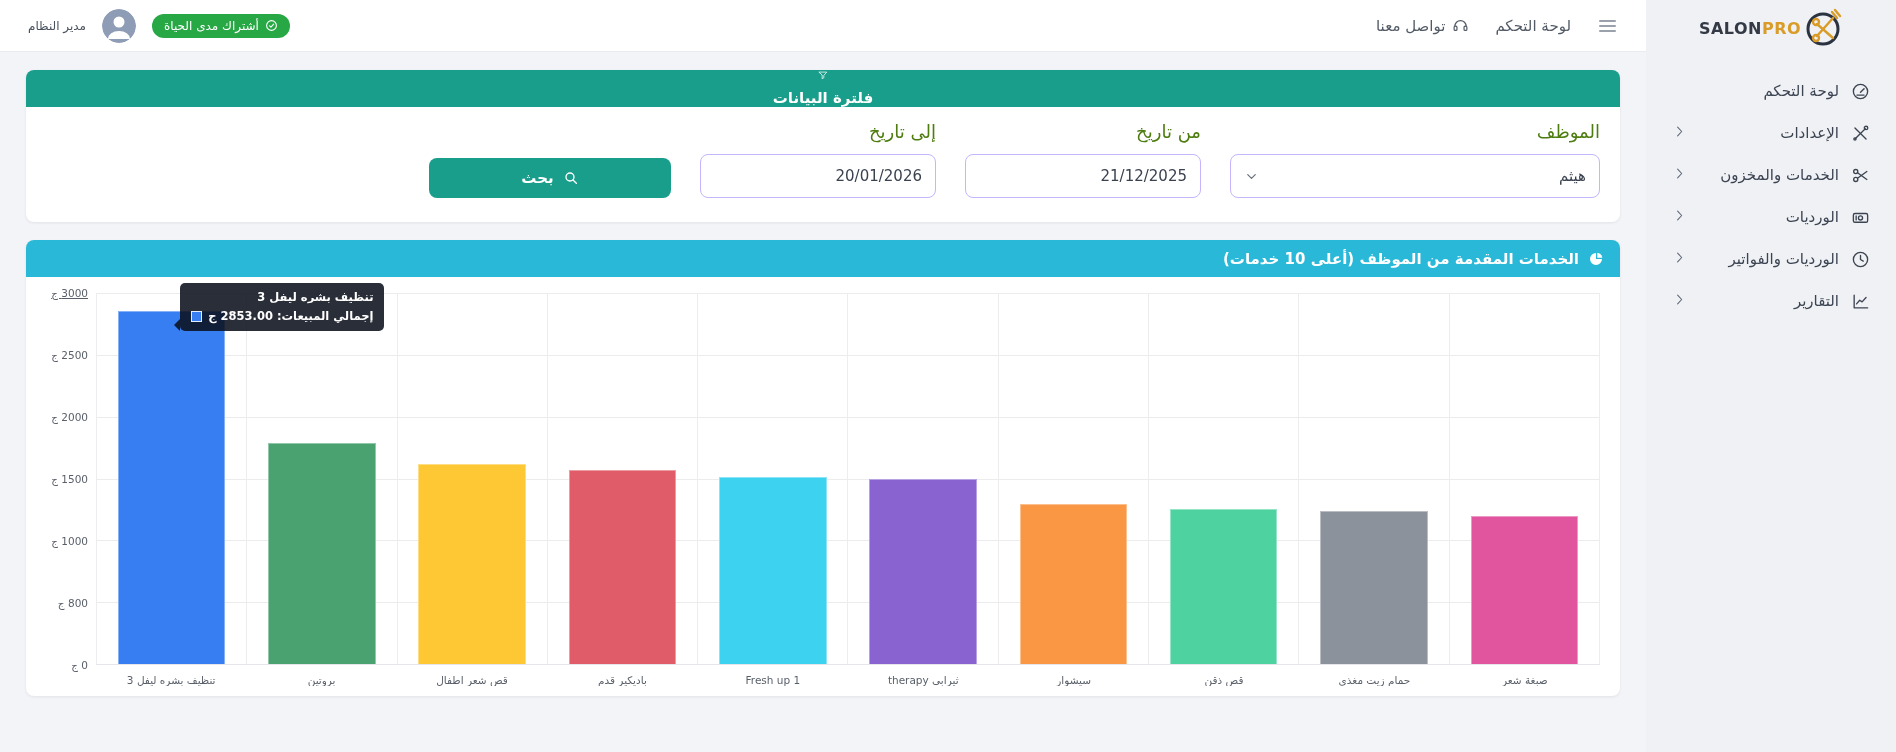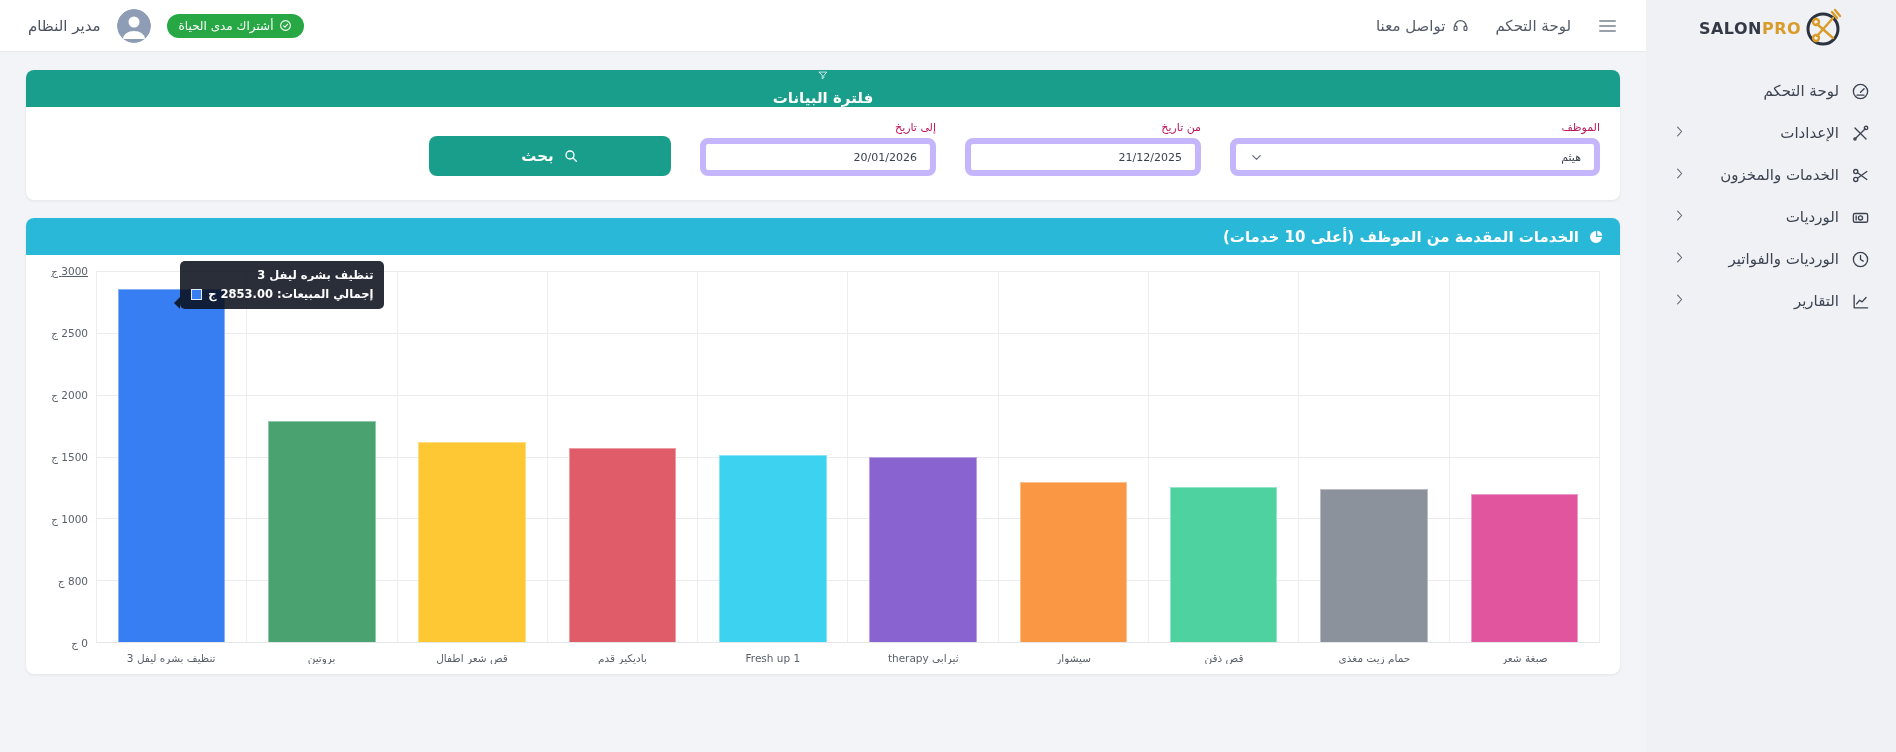--- a/index.html
+++ b/index.html
@@ -20,32 +20,32 @@
   .topbar{height:52px;background:#fff;border-bottom:1px solid #e9ebef;display:flex;align-items:center;justify-content:space-between;padding:0 28px;}
   .nav-group{display:flex;align-items:center;gap:26px;}
   .burger{display:flex;flex-direction:column;gap:3px;cursor:pointer;padding:4px 2px;}
   .burger span{display:block;width:17px;height:2px;background:#9aa1ab;border-radius:2px;}
   .nav-link{font-size:15px;color:#525a66;display:flex;align-items:center;gap:7px;cursor:pointer;}
   .nav-link svg{width:17px;height:17px;stroke:#525a66;fill:none;stroke-width:1.7;stroke-linecap:round;stroke-linejoin:round;}
   .user-group{display:flex;align-items:center;gap:16px;}
   .badge{background:#28a745;color:#fff;font-size:12px;font-weight:normal;padding:5px 12px;border-radius:14px;display:flex;align-items:center;gap:6px;}
   .badge svg{width:13px;height:13px;stroke:#fff;fill:none;stroke-width:2;stroke-linecap:round;stroke-linejoin:round;}
   .avatar{width:34px;height:34px;border-radius:50%;overflow:hidden;flex:none;}
-  .user-name{font-size:15px;color:#4a5260;}
+  .user-name{font-size:12px;color:#4a5260;}
   
   .content{flex:1;padding:18px 26px 12px;overflow:hidden;}
   .card{background:#fff;border-radius:8px;box-shadow:0 1px 3px rgba(25,30,40,.08);}
   .card-header{height:37px;display:flex;align-items:center;gap:9px;padding:0 16px;border-radius:8px 8px 0 0;color:#fff;font-size:15px;font-weight:bold;}
   .card-header svg{width:16px;height:16px;stroke:#fff;fill:none;stroke-width:1.8;stroke-linecap:round;stroke-linejoin:round;}
   .filter-card{margin-bottom:18px;}
   .filter-header{background:#1a9e8c;flex-direction:column;}
   .filter-body{display:flex;gap:29px;padding:14px 20px 24px;align-items:flex-end;}
   .field{display:flex;flex-direction:column;}
-  .field label{font-size:11px;color:#be185d;margin-bottom:4px;}
-  .field .select,.field input{height:38px;border:6px solid #c4b5fd;border-radius:8px;background:#fff;font-size:11px;color:#3a4250;padding:0 13px;}
+  .field label{font-size:18px;color:#4d7c0f;margin-bottom:12px;}
+  .field .select,.field input{height:44px;border:1px solid #c4b5fd;border-radius:8px;background:#fff;font-size:15px;color:#3a4250;padding:0 13px;}
   .field input{width:236px;direction:ltr;text-align:right;}
   .select{width:370px;display:flex;align-items:center;justify-content:space-between;cursor:pointer;}
   .select svg{width:15px;height:15px;stroke:#6a727e;fill:none;stroke-width:2;stroke-linecap:round;stroke-linejoin:round;}
   .search-btn{width:242px;height:40px;border:none;border-radius:8px;background:#1a9e8c;color:#fff;font-size:15px;font-weight:bold;display:flex;align-items:center;justify-content:center;gap:9px;cursor:pointer;}
   .search-btn svg{width:16px;height:16px;stroke:#fff;fill:none;stroke-width:2;stroke-linecap:round;stroke-linejoin:round;}
   
   .chart-header{background:#29b8d8;}
   .chart-body{padding:16px 20px 10px;}
   .chart{display:flex;direction:ltr;}
   .yaxis{position:relative;width:50px;height:372px;flex:none;}

